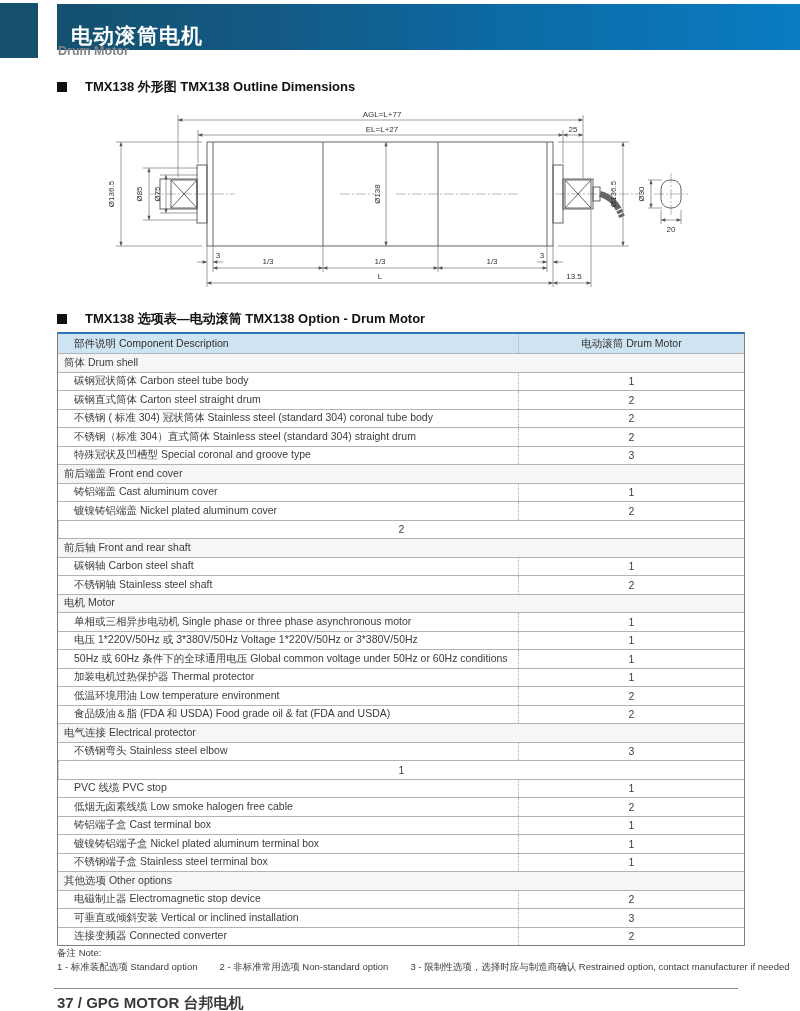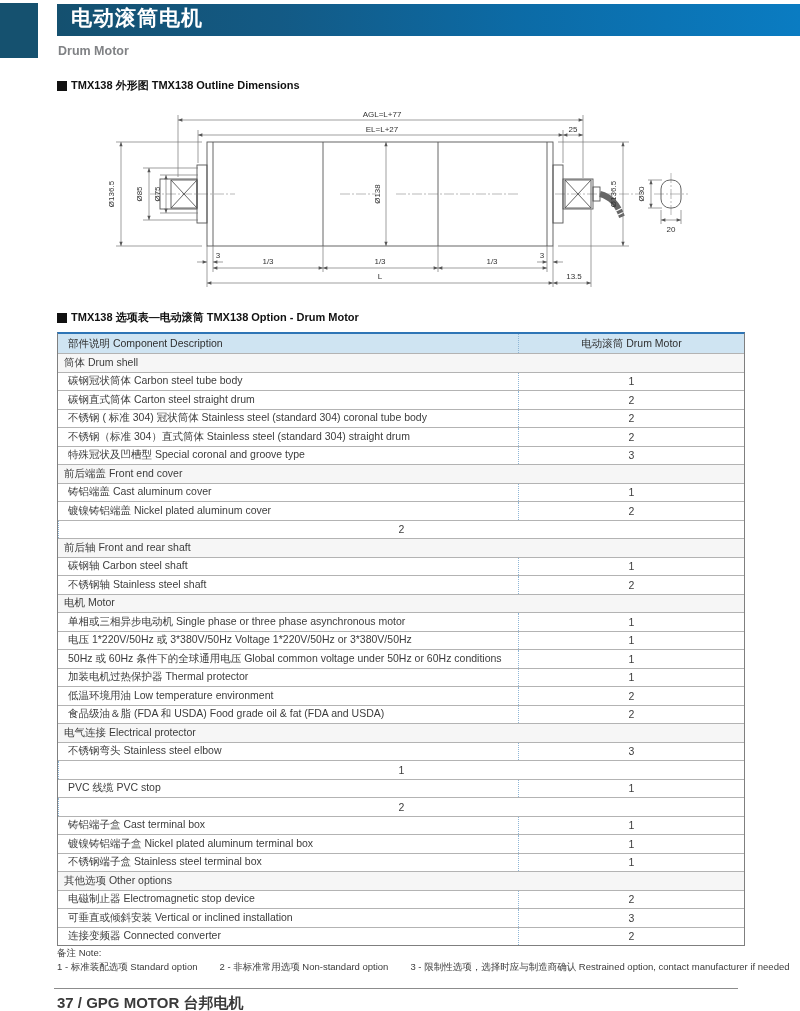--- a/index.html
+++ b/index.html
@@ -3,46 +3,46 @@
 <meta charset="utf-8">
 <style>
   html,body{margin:0;padding:0;}
   body{
     width:800px;height:1011px;background:#ffffff;position:relative;
     font-family:"Liberation Sans","DejaVu Sans",sans-serif;color:#2b2b2b;
   }
   
   .corner-block{position:absolute;left:0;top:3px;width:38px;height:55px;background:#15516f;}
   .banner{
-    position:absolute;left:57px;top:4px;width:743px;height:32px;
+    position:absolute;left:57px;top:4px;width:743px;height:46px;
     background:linear-gradient(90deg,#14506f 0%,#135a85 30%,#0c6ba6 62%,#0a7cc2 100%);
-    display:flex;align-items:flex-start;padding-left:14px;box-sizing:border-box;
+    display:flex;align-items:flex-end;padding-left:14px;box-sizing:border-box;
   }
   .banner-title{color:#ffffff;font-size:21px;font-weight:bold;letter-spacing:1px;margin:0;}
   .subtitle{position:absolute;left:58px;top:44px;font-size:12.5px;font-weight:bold;color:#808285;}
   
-  .sec-title{position:absolute;left:57px;display:flex;align-items:center;gap:4px;
-    font-size:11px;font-weight:bold;color:#111;}
+  .sec-title{position:absolute;left:57px;display:flex;align-items:center;gap:18px;
+    font-size:13px;font-weight:bold;color:#111;}
   .sec-title .sq{width:10px;height:10px;background:#111;flex:0 0 auto;}
   #sec1{top:78px;} #sec2{top:310px;}
   
   .drawing{position:absolute;left:50px;top:105px;width:700px;height:195px;}
   .drawing svg{display:block;}
   .dimtxt{font-size:8px;fill:#333;font-family:"Liberation Sans","DejaVu Sans",sans-serif;}
   
   .opt-table{
     position:absolute;left:57px;top:332px;width:688px;box-sizing:border-box;
     border:1px solid #7f7f7f;border-top:2px solid #2e75b6;background:#fff;
     display:flex;flex-direction:column;font-size:10.5px;color:#3c3c3c;
   }
   .trow{display:flex;height:18.5px;box-sizing:border-box;align-items:stretch;border-top:1px solid #b3b3b3;}
   .trow.thead{height:19px;background:#cfe4f2;border-top:none;font-size:10.5px;color:#2f2f2f;}
   .trow.group{background:#f6f6f6;}
   .cell{display:flex;align-items:center;box-sizing:border-box;}
-  .cell.c1{flex:0 0 460px;padding-left:10px;}
+  .cell.c1{flex:0 0 460px;padding-left:16px;}
   .cell.c2{flex:1;justify-content:center;border-left:1px dotted #8fb6d6;}
   .cell.full{flex:1;padding-left:6px;}
   
   .note-label{position:absolute;left:57px;top:947px;font-size:9.5px;color:#3c3c3c;}
   .note-line{position:absolute;left:57px;top:961px;font-size:9.5px;color:#3c3c3c;display:flex;gap:22px;white-space:nowrap;}
   .footer-rule{position:absolute;left:54px;top:988px;width:684px;border-top:1px solid #8c8c8c;}
   .footer-text{position:absolute;left:57px;top:994px;font-size:15px;font-weight:bold;color:#3a3a3a;}
 </style>
 </head>
 <body>
@@ -280,20 +280,21 @@
       <div class="cell c2">3</div>
     </div>
     <div class="trow item">
       <div class="cell c2">1</div>
     </div>
     <div class="trow item">
       <div class="cell c1">PVC 线缆 PVC stop</div>
       <div class="cell c2">1</div>
     </div>
     <div class="trow item">
+      <div class="cell c1">低烟无卤素线缆 Low smoke halogen free cable</div>
       <div class="cell c2">2</div>
     </div>
     <div class="trow item">
       <div class="cell c1">铸铝端子盒 Cast terminal box</div>
       <div class="cell c2">1</div>
     </div>
     <div class="trow item">
       <div class="cell c1">镀镍铸铝端子盒 Nickel plated aluminum terminal box</div>
       <div class="cell c2">1</div>
     </div>

